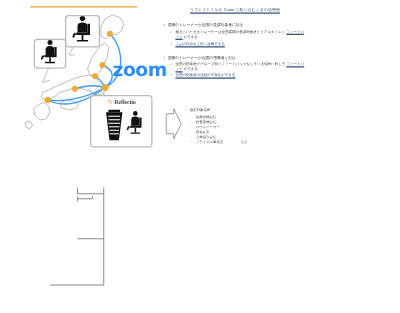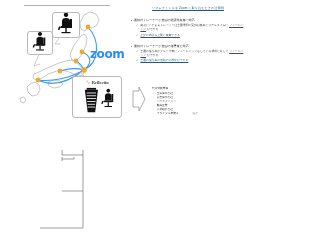--- a/index.html
+++ b/index.html
@@ -13,21 +13,21 @@
   }
   .slide{position:absolute;inset:0;background:#fff;}
 
   
   .map-panel{position:absolute;left:0;top:0;width:125px;height:126px;}
   .orange-rule{position:absolute;left:24px;top:5px;width:86px;height:1px;background:#f0a830;}
   .map-svg{position:absolute;left:0;top:0;width:125px;height:126px;}
 
   .bubble{position:absolute;border:1px solid #b9b9b9;border-radius:3px;background:#fff;}
 
-  .zoom-wm{position:absolute;left:90px;top:47px;font-size:12px;font-weight:bold;
+  .zoom-wm{position:absolute;left:90px;top:47px;font-size:15px;font-weight:bold;
     letter-spacing:-0.4px;color:#2d8cff;font-family:"DejaVu Sans",sans-serif;}
 
   .reflectiv{display:flex;align-items:center;gap:1px;white-space:nowrap;}
   .reflectiv .swirl{color:#f0a830;font-size:6px;line-height:1;}
   .reflectiv .rtxt{font-family:"Liberation Serif","DejaVu Serif",serif;
     font-size:5px;font-weight:bold;color:#4a4a4a;letter-spacing:-0.2px;}
 
   
   .text-panel{position:absolute;left:127px;top:0;width:123px;height:126px;padding:7px 5px 0 4px;box-sizing:border-box;}
   .doc-title{font-size:3.1px;line-height:1.25;text-align:center;text-decoration:underline;

